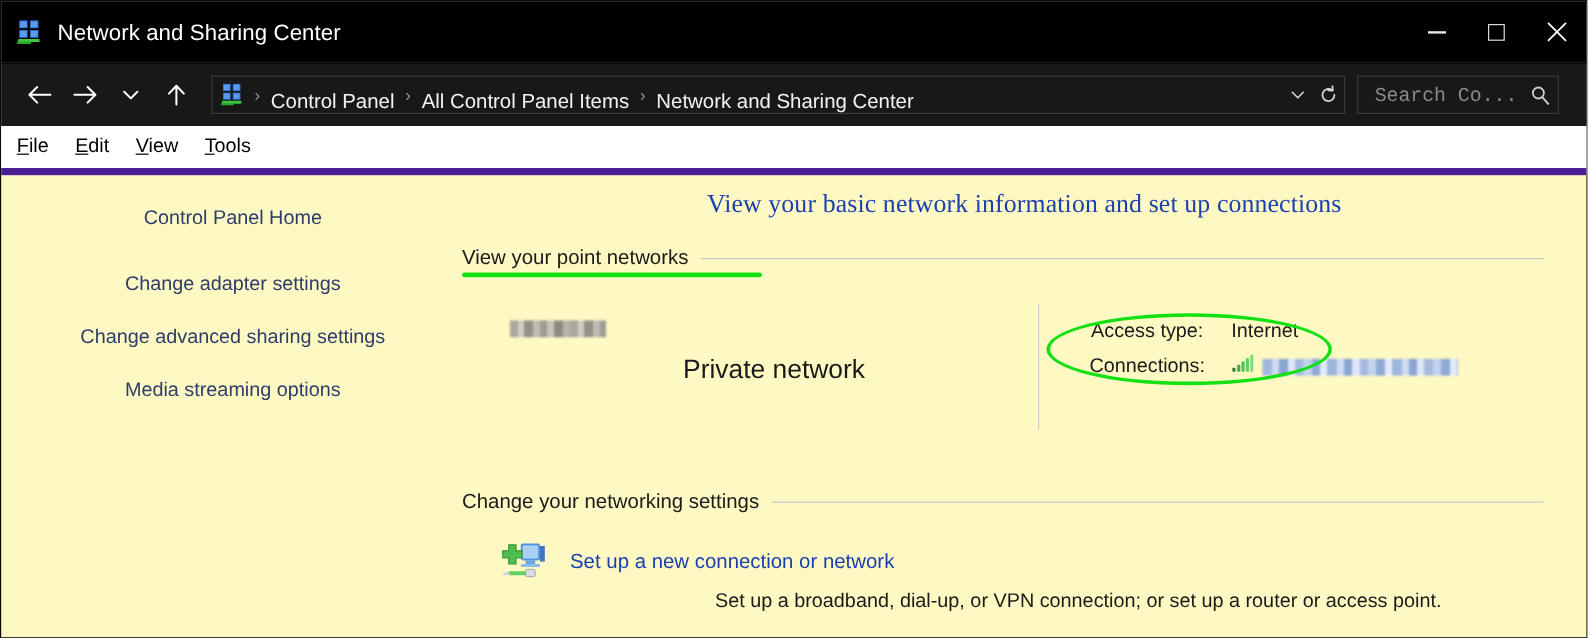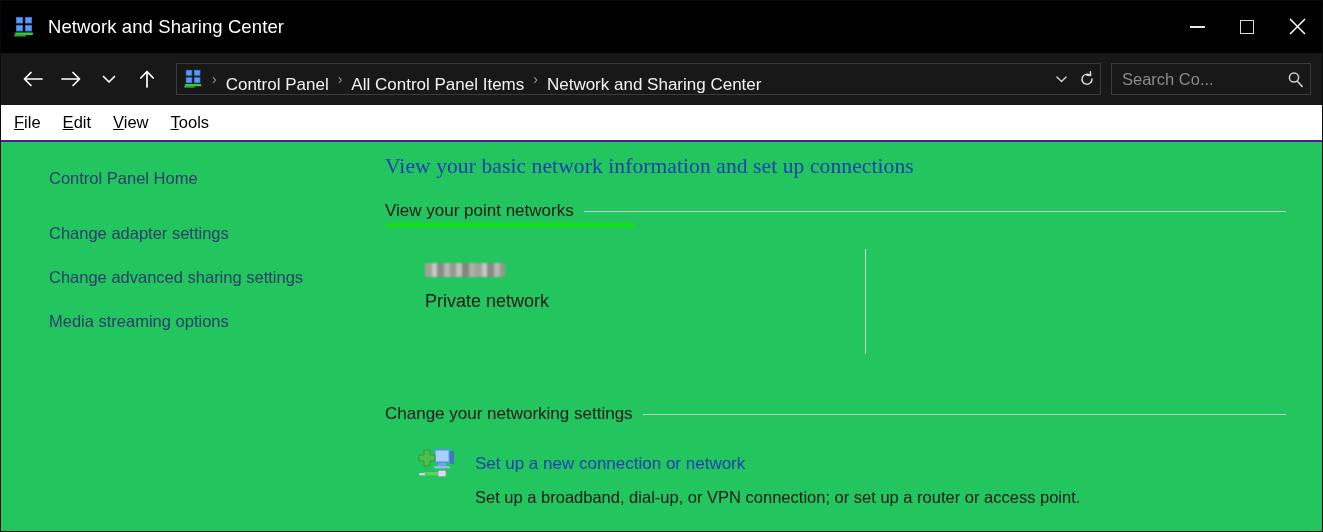--- a/index.html
+++ b/index.html
@@ -10,25 +10,26 @@
     width: 1323px;
     height: 532px;
     background: #ffffff;
     font-family: "Liberation Sans", sans-serif;
     overflow: hidden;
     position: relative;
   }
   .window {
     position: absolute;
     inset: 0;
-    background: #22c55e;
+    background: #fef9c3;
     border: 1px solid #0a0a0a;
     box-sizing: border-box;
     display: flex;
     flex-direction: column;
+    text-align: center;
   }
 
   
   .titlebar {
     height: 51px;
     background: #000000;
     display: flex;
     align-items: center;
     flex: 0 0 auto;
     position: relative;
@@ -136,29 +137,30 @@
   .crumb-spacer { flex: 1 1 auto; min-width: 4px; }
   .crumb-tool {
     width: 26px;
     display: flex;
     align-items: center;
     justify-content: center;
     color: #d6d6d6;
     flex: 0 0 auto;
   }
   .searchbox {
-    width: 200px;
+    width: 168px;
     height: 32px;
-    margin-right: 11px;
+    margin-right: 23px;
     border: 1px solid #3b3b3b;
     background: #181818;
     display: flex;
     align-items: center;
     box-sizing: border-box;
     flex: 0 0 auto;
+    font-family: Liberation Mono, monospace;
   }
   .search-ph {
     color: #8a8a8a;
     font-size: 16.5px;
     padding-left: 10px;
     flex: 1 1 auto;
     white-space: nowrap;
     overflow: hidden;
   }
   .search-icon {
@@ -170,21 +172,21 @@
     flex: 0 0 auto;
   }
 
   
   .menubar {
     height: 35px;
     background: #ffffff;
     display: flex;
     align-items: center;
     flex: 0 0 auto;
-    border-bottom: 2px solid #4c1d95;
+    border-bottom: 6px solid #4c1d95;
   }
   .menu-item {
     font-size: 16.5px;
     color: #000000;
     padding: 0 9px;
     margin-left: 4px;
     white-space: nowrap;
   }
   .menu-item .ak { text-decoration: underline; }
 
@@ -279,21 +281,21 @@
         #b4b0a9 44px, #b4b0a9 50px);
     filter: blur(1.1px);
     opacity: 0.95;
   }
   .net-name-redacted {
     width: 80px;
     height: 14px;
     margin-bottom: 14px;
   }
   .net-type {
-    font-size: 18px;
+    font-size: 22px;
     color: #1a1a1a;
   }
   .vdivider {
     width: 1px;
     background: #cfcfcf;
     height: 105px;
     flex: 0 0 auto;
     margin-top: -14px;
   }
   .net-right {
@@ -495,20 +497,40 @@
         <span class="rule"></span>
         <span class="green-underline" style="width:250px"></span>
       </div>
 
       <div class="net-row">
         <div class="net-left">
           <div class="redacted net-name-redacted"></div>
           <div class="net-type">Private network</div>
         </div>
         <div class="vdivider"></div>
+        <div class="net-right">
+          <div class="kv">
+            <span class="k">Access type:</span>
+            <span class="v">Internet</span>
+          </div>
+          <div class="kv">
+            <span class="k">Connections:</span>
+            <span class="wifi-icon">
+              <svg width="20" height="16" viewBox="0 0 20 16">
+                <rect x="1" y="11.5" width="2.6" height="3.2" fill="#2f7a2f"></rect>
+                <rect x="5" y="9" width="2.6" height="5.7" fill="#43a843"></rect>
+                <rect x="8.6" y="6.3" width="2.6" height="8.4" fill="#4fbd4f"></rect>
+                <rect x="12.2" y="3.4" width="2.6" height="11.3" fill="#63cf63"></rect>
+                <rect x="15.8" y="0.6" width="2.6" height="14.1" fill="#7ddd7d"></rect>
+              </svg>
+            </span>
+            <span class="conn-redacted"></span>
+          </div>
+          <div class="green-ellipse" style="left:6px; top:-6px; width:232px; height:54px;"></div>
+        </div>
       </div>
 
       <div class="section-head section-head2">
         <span class="label">Change your networking settings</span>
         <span class="rule"></span>
       </div>
 
       <div class="action-row">
         <span class="action-icon">
           <svg width="42" height="36" viewBox="0 0 42 36">

